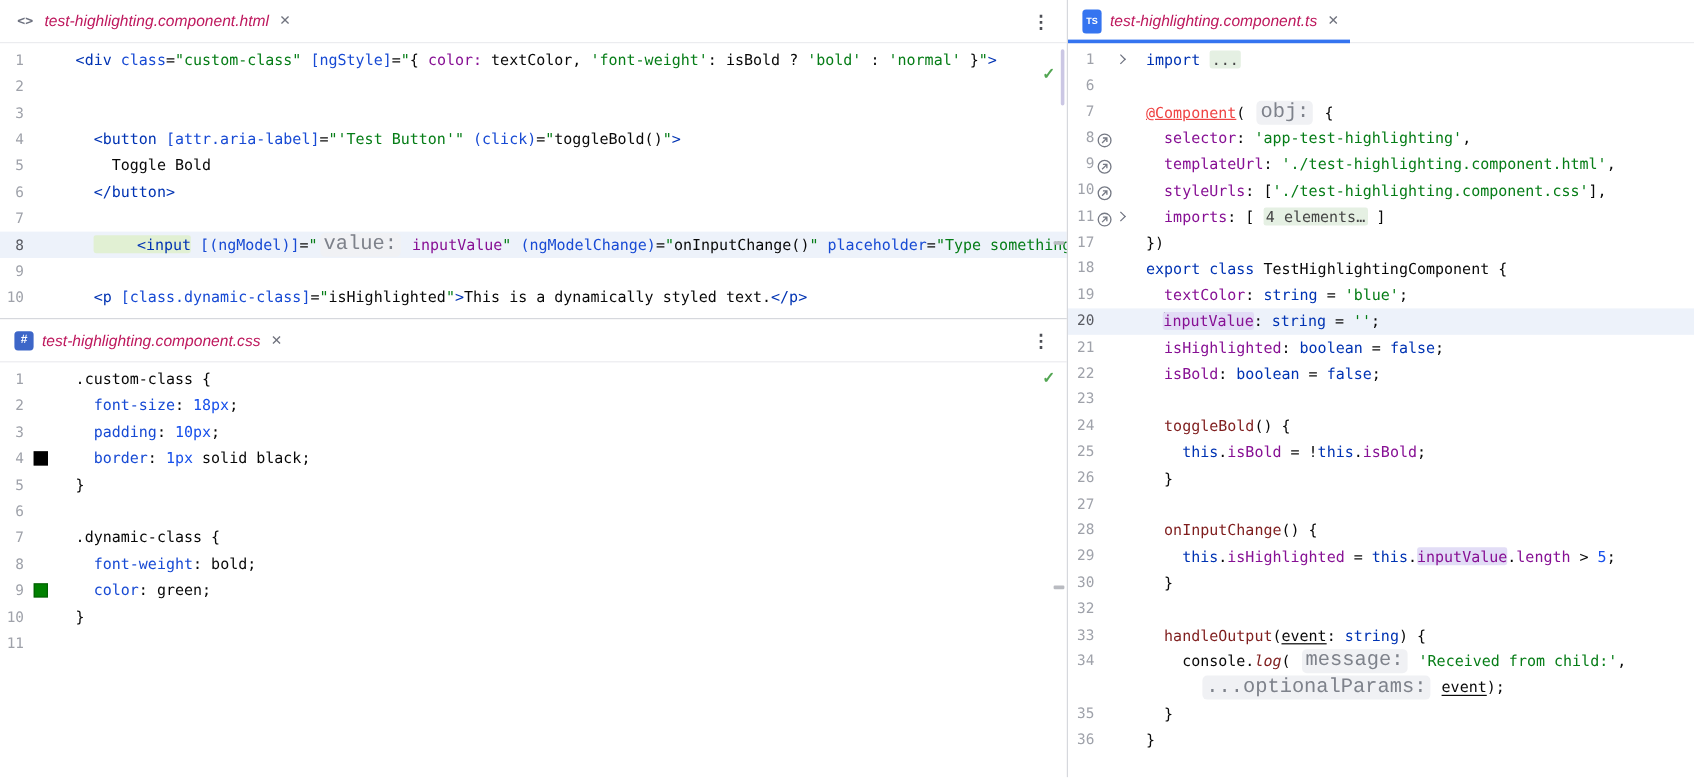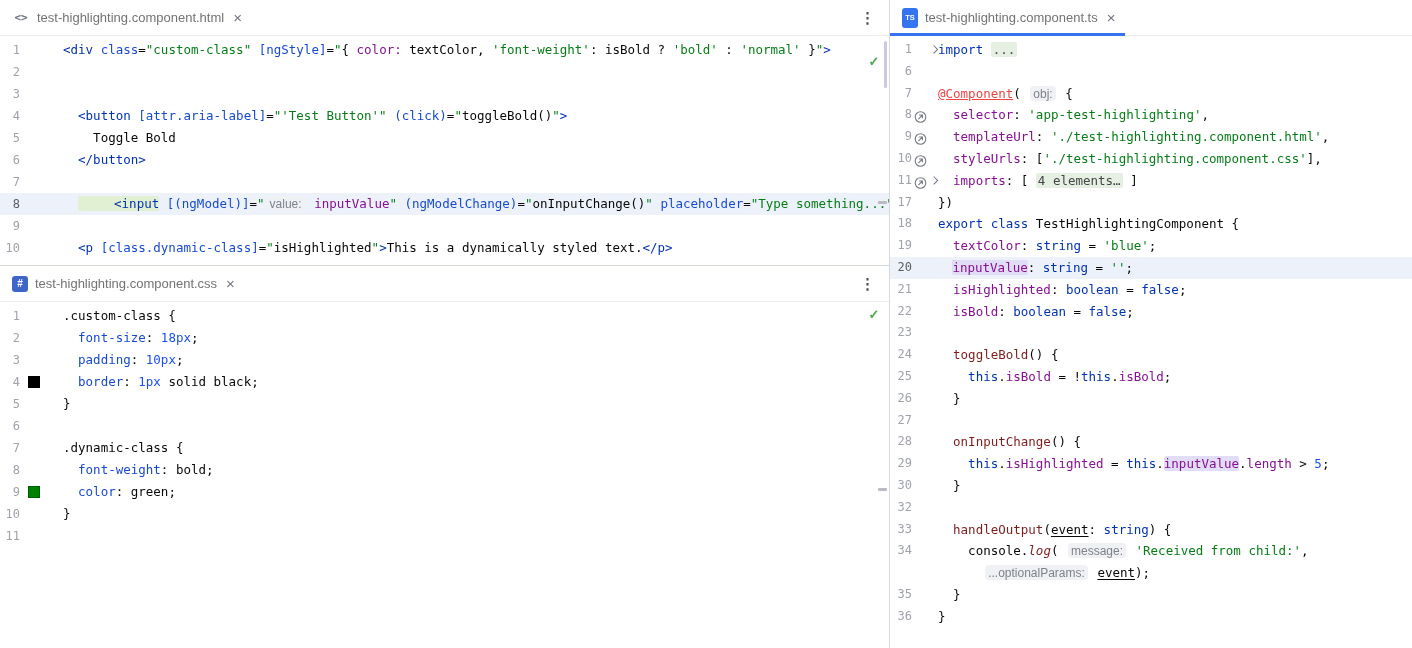--- a/index.html
+++ b/index.html
@@ -13,21 +13,21 @@
   .pane-css  { left:0; top:266px; width:889px; height:382px; }
   .pane-ts   { left:890px; top:0; width:522px; height:648px; }
 
   .vsplit { position:absolute; left:889px; top:0; width:1px; height:648px; background:#D6D8DD; }
   .hsplit { position:absolute; left:0; top:265px; width:889px; height:1px; background:#D6D8DD; }
 
   
   .tabbar { position:relative; height:36px; border-bottom:1px solid #EBECEF; display:flex; align-items:center; background:#fff; }
   .tab { position:relative; height:100%; display:flex; align-items:center; padding:0 10px 0 12px; gap:7px; cursor:default; }
   .tab.active::after { content:""; position:absolute; left:0; right:0; bottom:-1px; height:3px; background:#3574F0; }
-  .tlabel { font-size:13px; color:#737373; white-space:nowrap; }
+  .tlabel { font-size:13px; color:#be185d; white-space:nowrap;font-style:italic; }
   .tclose { font-size:15px; color:#70737E; margin-left:2px; line-height:1; }
   .kebab { margin-left:auto; padding-right:14px; color:#4D4F56; font-size:15px; font-weight:bold; letter-spacing:0; }
 
   .ficon { display:inline-flex; align-items:center; justify-content:center; flex:none; }
   .ficon.html { width:18px; height:16px; font-family:"DejaVu Sans Mono", monospace; font-size:11px; font-weight:bold; color:#6C707E; }
   .ficon.css  { width:16px; height:16px; border-radius:3px; background:#3D66C8; color:#fff; font-size:10px; font-weight:bold; }
   .ficon.ts   { width:16px; height:20px; border-radius:3px; background:#3574F0; color:#fff; font-size:7.5px; font-weight:bold; }
 
   
   .editor { position:absolute; left:0; right:0; top:37px; bottom:0; padding-top:2px;
@@ -37,21 +37,21 @@
   .row.caret-row { background:#EDF2FA; }
   .lnum { flex:none; text-align:right; color:#9FA2AA; font-size:12px; }
   .caret-row .lnum { color:#5A5C63; }
   .ed-left .lnum { width:20px; }
   .ed-ts  .lnum { width:22px; }
   .gut { flex:none; position:relative; }
   .ed-left .gut { width:22px; }
   .ed-ts  .gut { width:26px; }
   .codeline { flex:none; white-space:pre; }
   .ed-left .codeline { margin-left:21px; }
-  .ed-ts  .codeline { }
+  .ed-ts  .codeline { margin-left:17px; }
 
   .swatch { position:absolute; left:8px; top:50%; transform:translateY(-50%); width:12px; height:12px; border:1px solid rgba(0,0,0,.25); }
   .navic { position:absolute; left:2px; top:50%; transform:translateY(-50%); width:13px; height:13px; }
   .chev { position:absolute; left:19px; top:50%; width:6px; height:6px;
           border-right:1.4px solid #6C707E; border-bottom:1.4px solid #6C707E;
           transform:translateY(-60%) rotate(-45deg); }
 
   
   .plain { color:#080808; }
   .tag  { color:#0033B3; }
@@ -60,21 +60,21 @@
   .kw   { color:#0033B3; }
   .str  { color:#067D17; }
   .num  { color:#1750EB; }
   .fld  { color:#871094; }
   .fn   { color:#7f1d1d; }
   .ann  { color:#ef4444;text-decoration:underline; }
   .ital { font-style:italic; }
   .und  { text-decoration:underline; text-underline-offset:2px; }
   .idhl { background:#E2DDF6; border-radius:2px; }
   .taghl{ background:#E1F0D3; border-radius:2px;padding-left:36px; }
-  .hint { font-family:Liberation Sans, sans-serif; font-size:12px; color:#7E828B;
+  .hint { font-family:Liberation Mono, monospace; font-size:17px; color:#7E828B;
           background:#F0F1F4; border-radius:4px; padding:0.5px 3px; margin:0 2px; position:relative; top:-0.5px;text-align:right; }
   .foldt{ background:#E5F0E3; color:#454545; border-radius:2px; padding:0 2px; }
   .caret{ display:inline-block; width:0; border-left:1.6px solid #1F2023; height:14px; vertical-align:-2px; margin-right:-1.6px; }
 
   
   .check { position:absolute; right:8px; width:14px; text-align:center; color:#53A653; font-size:13px; font-weight:bold; }
   .thumb { position:absolute; right:2px; width:3px; border-radius:2px; background:#CBC7E4; }
   .stripe-mark { position:absolute; right:2px; width:9px; height:3px; border-radius:1px; background:#B9BBC1; }
 </style>
 </head>

